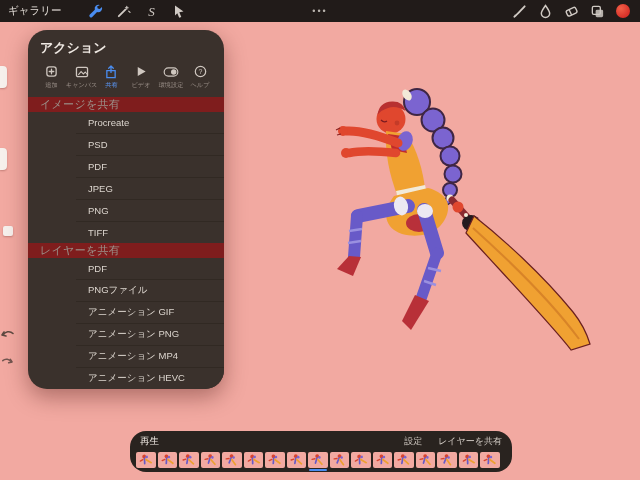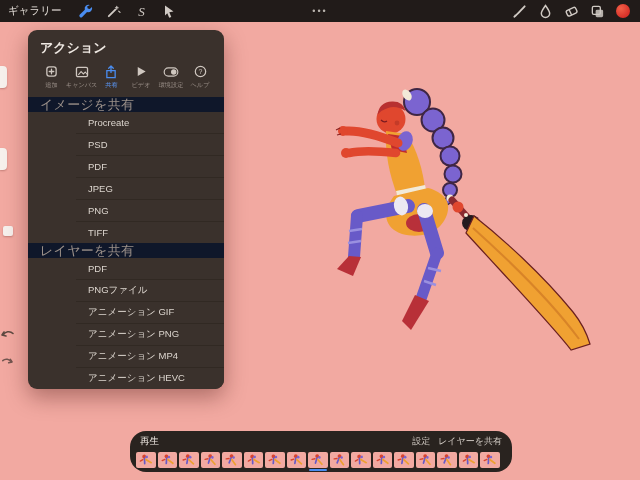--- a/index.html
+++ b/index.html
@@ -8,60 +8,60 @@
     background:#f2a9a1;
     font-family:"Liberation Sans",sans-serif;
     -webkit-font-smoothing:antialiased;
   }
   
   .canvas-art{position:absolute;left:0;top:0;width:640px;height:480px;z-index:1;}
 
   
   .topbar{position:absolute;left:0;top:0;right:0;height:22px;background:#211b19;z-index:40;
           display:flex;align-items:center;}
-  .gallery-label{color:#e6e0da;font-size:10.5px;margin-left:8px;margin-right:10px;}
+  .gallery-label{color:#e6e0da;font-size:10.5px;margin-left:8px;margin-right:20px;}
   .tool{width:28px;height:22px;display:flex;align-items:center;justify-content:center;}
   .tool svg{display:block;}
   .s-glyph{font-family:"Liberation Serif",serif;font-style:italic;font-size:13px;color:#d0cac4;line-height:1;}
   .center-dots{position:absolute;left:50%;transform:translateX(-50%);color:#b8b2ac;font-size:9px;letter-spacing:2px;}
   .right-tools{position:absolute;right:4px;top:0;height:22px;display:flex;align-items:center;}
   .right-tools .tool{width:26px;}
   .color-swatch{width:14px;height:14px;border-radius:50%;
     background:radial-gradient(circle at 35% 32%, #f26048, #d83028 70%);}
 
   
   .slider-handle{position:absolute;left:0;width:7px;height:22px;background:#f6f0ec;
     border-radius:0 4px 4px 0;box-shadow:0 1px 2px rgba(90,30,25,.3);z-index:10;}
   .handle-top{top:66px;} .handle-bottom{top:148px;}
   .sidebar-square{position:absolute;left:3px;top:226px;width:10px;height:10px;background:#f6f0ec;
     border-radius:2px;z-index:10;box-shadow:0 1px 2px rgba(90,30,25,.3);}
   .undo-btn{position:absolute;left:1px;top:327px;z-index:10;}
   .redo-btn{position:absolute;left:1px;top:353px;z-index:10;opacity:.8;}
 
   
   .actions-panel{position:absolute;left:28px;top:30px;width:196px;background:#3a312c;
-    border-radius:9px;box-shadow:0 8px 22px rgba(70,20,15,.4);z-index:30;overflow:hidden;}
+    border-radius:19px;box-shadow:0 8px 22px rgba(70,20,15,.4);z-index:30;overflow:hidden;}
   .panel-title{color:#f0eae4;font-size:13px;font-weight:bold;padding:9px 12px 4px;}
   .panel-tabs{display:flex;justify-content:space-between;padding:3px 9px 7px;}
   .ptab{display:flex;flex-direction:column;align-items:center;gap:2px;width:30px;cursor:default;}
   .ptab .ticon{height:15px;display:flex;align-items:center;justify-content:center;}
   .ptab .tlabel{font-size:6.5px;color:#9b9089;white-space:nowrap;transform:scale(.95);}
   .ptab.active .tlabel{color:#5a95f2;}
-  .section-header{height:15px;line-height:15px;background:#0f172a;color:#9b9089;
-    font-size:13px;padding-left:12px;letter-spacing:.3px;}
+  .section-header{height:15px;line-height:15px;background:#7f1d1d;color:#9b9089;
+    font-size:11px;padding-left:12px;letter-spacing:.3px;}
   .share-item{height:21px;display:flex;align-items:center;padding-left:12px;
     font-size:9.5px;color:#ddd6cf;border-bottom:1px solid #312923;background:#3a312c;margin-left:48px;}
   .share-item:last-child{border-bottom:none;text-align:center;}
 
   
   .timeline{position:absolute;left:130px;top:431px;width:382px;height:41px;background:#29231f;
     border-radius:16px;z-index:20;}
   .tl-header{display:flex;align-items:center;height:15px;padding:3px 10px 0 10px;}
   .tl-play{color:#f0eae4;font-size:9.5px;}
-  .tl-right{margin-left:auto;display:flex;gap:8px;text-align:right;}
+  .tl-right{margin-left:auto;display:flex;gap:16px;text-align:right;}
   .tl-settings,.tl-add{color:#cfc8c1;font-size:9px;}
   .frame-strip{display:flex;gap:2px;padding:3px 6px 0 6px;}
   .frame-thumb{width:19.5px;height:16px;background:#f2a9a1;border-radius:2px;position:relative;flex:0 0 auto;}
   .frame-thumb svg{width:100%;height:100%;display:block;}
   .frame-thumb.current::after{content:"";position:absolute;left:1px;right:1px;bottom:-3px;height:2px;
     background:#4a8df0;border-radius:1px;}
 </style>
 </head>
 <body>
 

